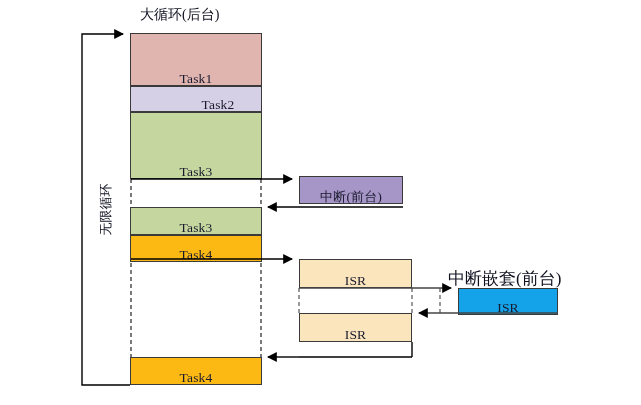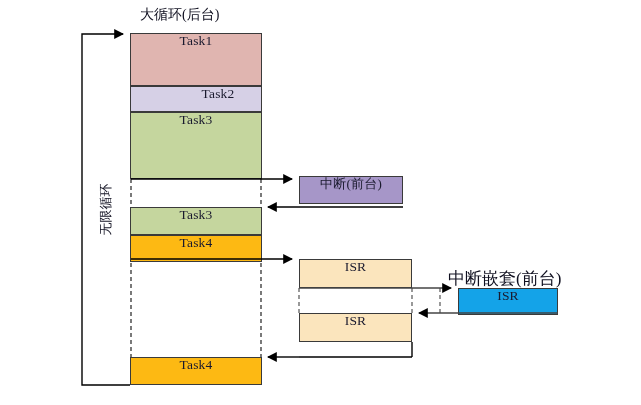--- a/index.html
+++ b/index.html
@@ -7,21 +7,21 @@
     width:641px;height:405px;position:relative;overflow:hidden;
     font-family:"Liberation Serif","DejaVu Serif",serif;
     color:#1a1a2e;
   }
   #canvas{position:absolute;left:0;top:0;width:641px;height:362px;}
 
   
   .box{
     position:absolute;box-sizing:border-box;
     border:1px solid #3a3a3a;
-    display:flex;align-items:flex-start;justify-content:center;
+    display:flex;align-items:flex-end;justify-content:center;
     font-size:13.5px;line-height:1;
     letter-spacing:.2px;
     white-space:nowrap;
     z-index:4;
   }
   .box.cn{font-size:13px;}
 
   
   .caption{
     position:absolute;z-index:5;white-space:nowrap;

